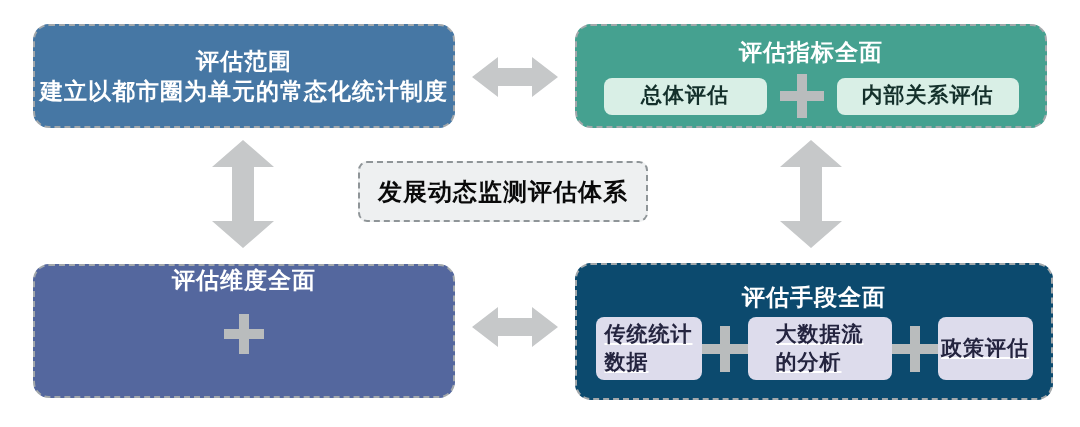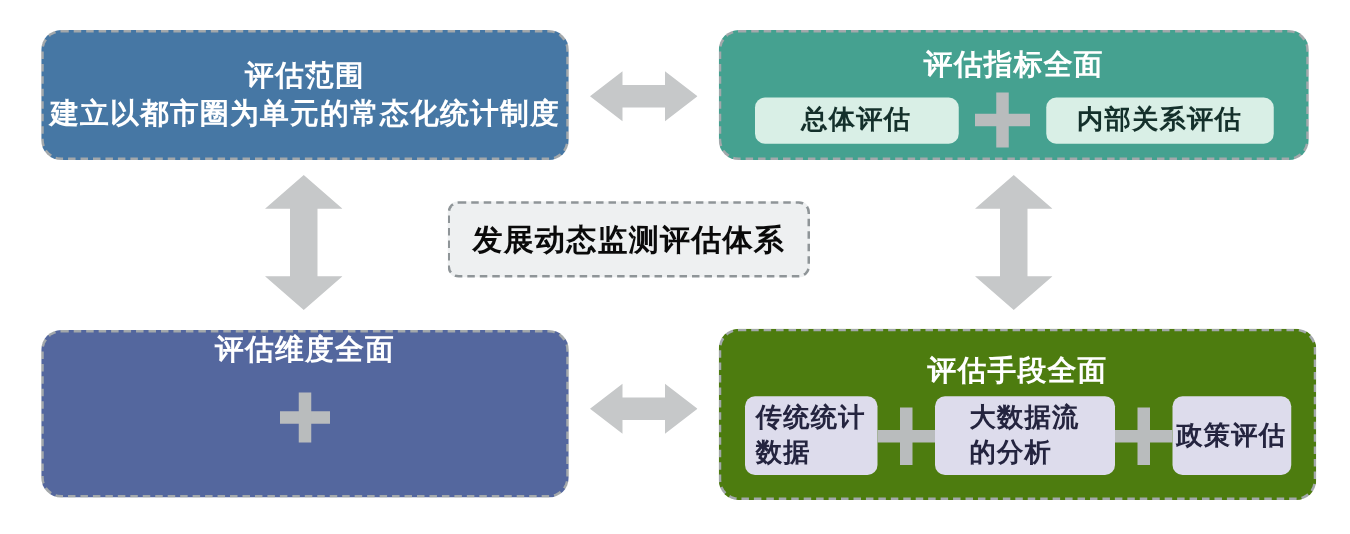--- a/index.html
+++ b/index.html
@@ -41,21 +41,21 @@
     text-align: center;
     letter-spacing: 1px;
   }
   .sub-row {
     display: flex;
     align-items: center;
     justify-content: center;
   }
   .box-indic .sub-row   { margin-top: 8px;  gap: 13px; }
   .box-dims .sub-row    { margin-top: 20px; gap: 18px; }
-  .box-methods .sub-row { margin-top: 6px;  gap: 0; }
+  .box-methods .sub-row { margin-top: 6px;  gap: 0; text-decoration: underline; }
 
   .subbox {
     border-radius: 8px;
     display: flex;
     align-items: center;
     justify-content: center;
     font-weight: bold;
     font-size: 21px;
     letter-spacing: 1px;
   }
@@ -139,21 +139,21 @@
     <span>发展动态监测评估体系</span>
   </div>
 
   <div class="bigbox box-dims" style="background-color: rgb(84, 103, 158);">
     <div class="box-title">评估维度全面</div>
     <div class="sub-row">
       <div class="plus plus-sm"></div>
     </div>
   </div>
 
-  <div class="bigbox box-methods" style="background-color: #4d7c0f;">
+  <div class="bigbox box-methods" style="background-color: #0c4a6e;">
     <div class="box-title">评估手段全面</div>
     <div class="sub-row">
       <div class="subbox sub-trad">
         <span>传统统计
 数据</span>
       </div>
       <div class="plus plus-lg"></div>
       <div class="subbox sub-bigdata">
         <span>大数据流
 的分析</span>

